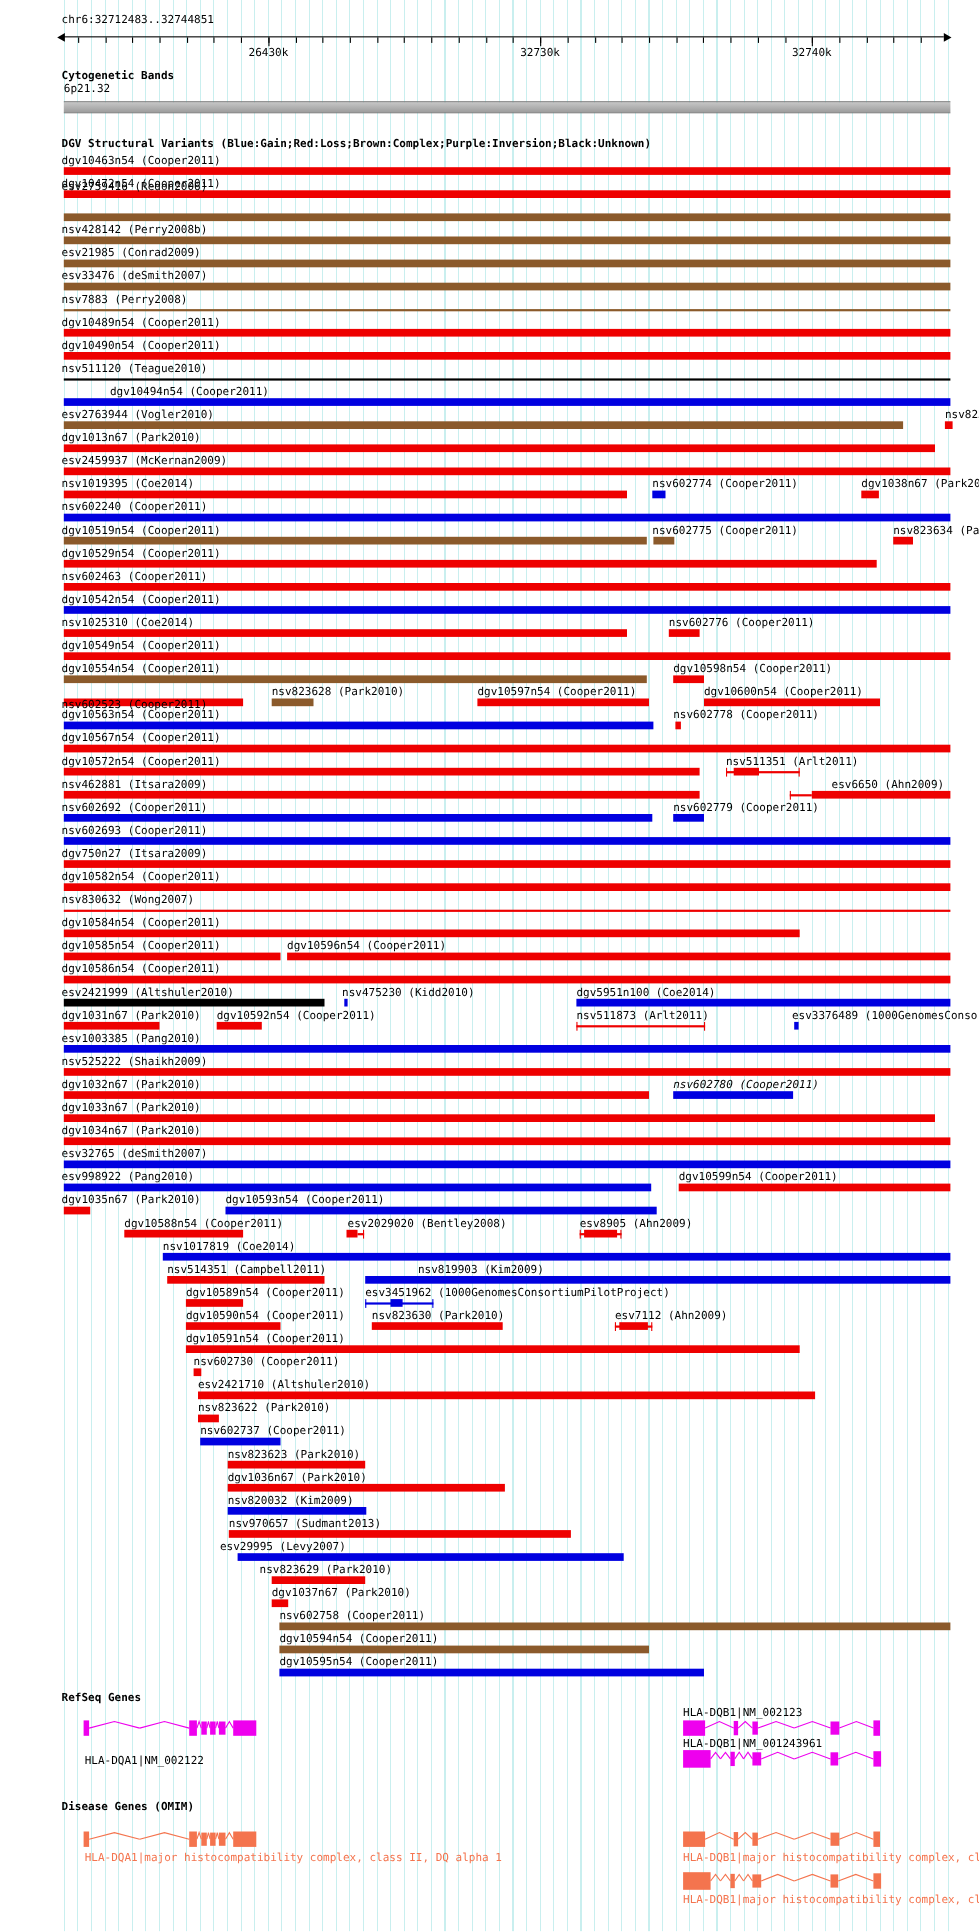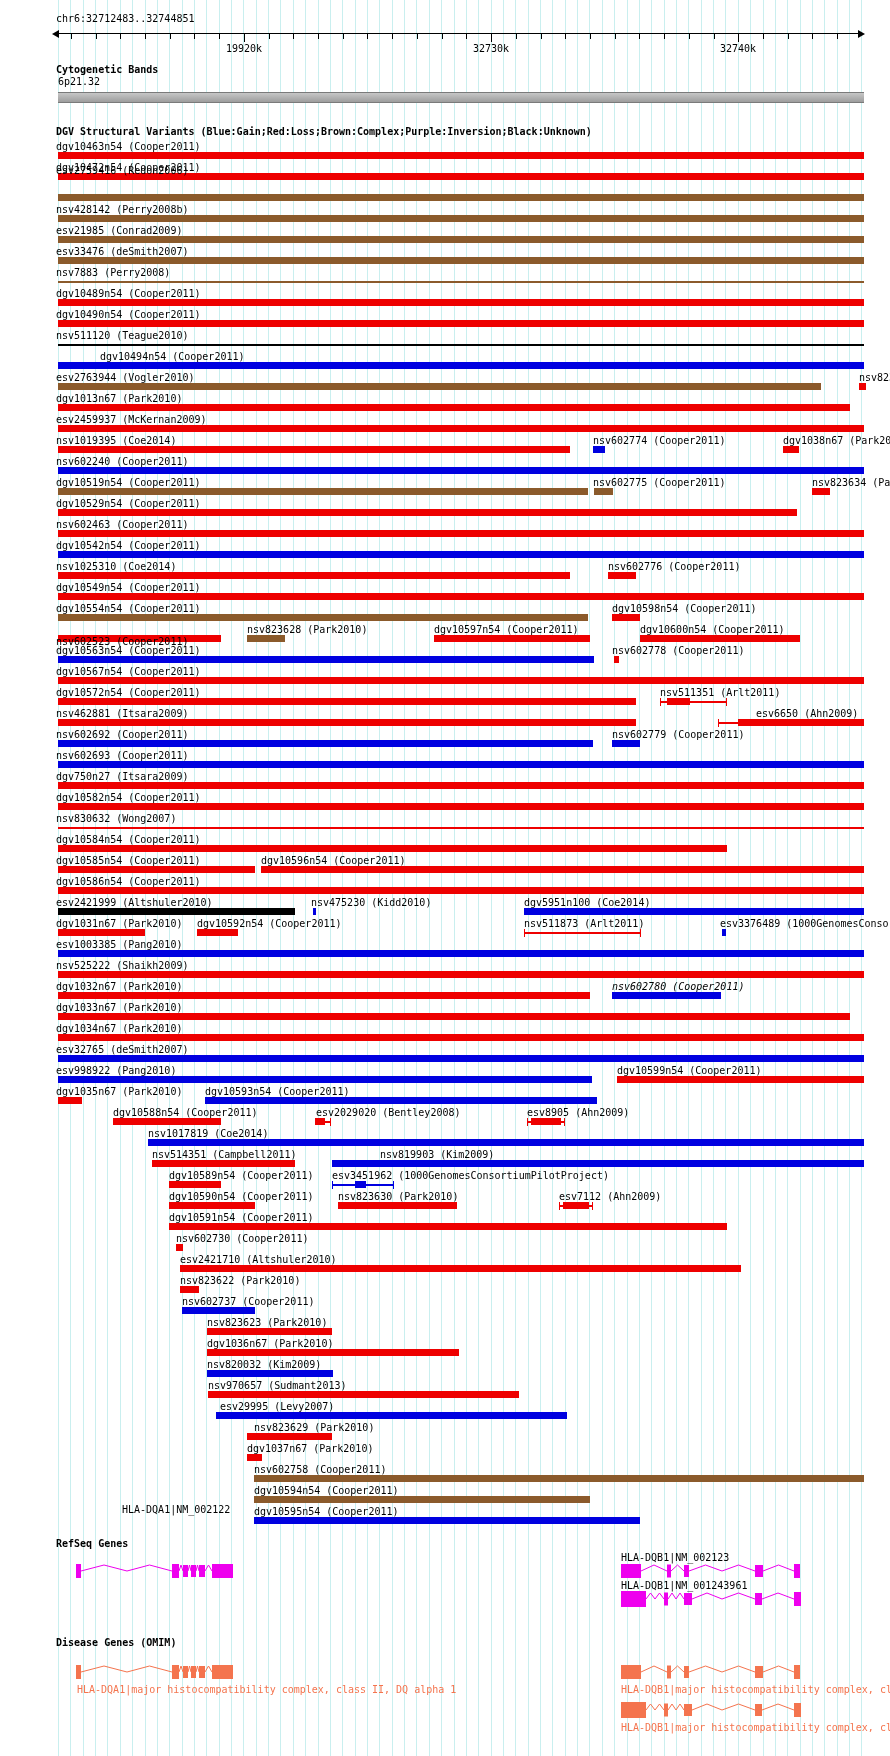--- a/index.html
+++ b/index.html
@@ -64,21 +64,21 @@
         <div class="tick" style="left: 639.4px; top: 34px; height: 5px;"></div>
         <div class="tick" style="left: 664.1px; top: 34px; height: 5px;"></div>
         <div class="tick" style="left: 688.8px; top: 34px; height: 5px;"></div>
         <div class="tick" style="left: 713.5px; top: 34px; height: 5px;"></div>
         <div class="tick" style="left: 738.2px; top: 34px; height: 5px;"></div>
         <div class="tick" style="left: 763px; top: 34px; height: 5px;"></div>
         <div class="tick" style="left: 787.7px; top: 34px; height: 5px;"></div>
         <div class="tick" style="left: 812.4px; top: 34px; height: 5px;"></div>
         <div class="tick" style="left: 837.1px; top: 34px; height: 5px;"></div>
         <div class="tick" style="left: 244px; top: 34px; height: 8px;"></div>
-        <div class="tick-label" style="left: 244px; top: 43px;">19920k</div>
+        <div class="tick-label" style="left: 244px; top: 43px;">26430k</div>
         <div class="tick" style="left: 491px; top: 34px; height: 8px;"></div>
         <div class="tick-label" style="left: 491px; top: 43px;">32730k</div>
         <div class="tick" style="left: 738px; top: 34px; height: 8px;"></div>
         <div class="tick-label" style="left: 738px; top: 43px;">32740k</div>
       </div>
   </div>
 
   <div class="abs hdr" style="left:56px;top:64px;">Cytogenetic Bands</div>
   <div class="abs" style="left:58px;top:76px;">6p21.32</div>
   <div id="cyto-bar"></div>
@@ -395,25 +395,25 @@
       </div>
       <div class="">
         <div class="vlabel" style="left: 207px; top: 1359px;">nsv820032 (Kim2009)</div>
         <div class="vbar" style="left: 207px; top: 1370px; width: 126px; background: rgb(0, 0, 224);"></div>
       </div>
       <div class="">
         <div class="vlabel" style="left: 208px; top: 1380px;">nsv970657 (Sudmant2013)</div>
         <div class="vbar" style="left: 208px; top: 1391px; width: 311px; background: rgb(238, 0, 0);"></div>
       </div>
       <div class="">
-        <div class="vlabel" style="left: 220px; top: 1401px;">esv29995 (Levy2007)</div>
+        <div class="vlabel" style="left: 200px; top: 1401px;">esv29995 (Levy2007)</div>
         <div class="vbar" style="left: 216px; top: 1412px; width: 351px; background: rgb(0, 0, 224);"></div>
       </div>
       <div class="">
-        <div class="vlabel" style="left: 254px; top: 1422px;">nsv823629 (Park2010)</div>
+        <div class="vlabel" style="left: 236px; top: 1422px;">nsv823629 (Park2010)</div>
         <div class="vbar" style="left: 247px; top: 1433px; width: 85px; background: rgb(238, 0, 0);"></div>
       </div>
       <div class="">
         <div class="vlabel" style="left: 247px; top: 1443px;">dgv1037n67 (Park2010)</div>
         <div class="vbar" style="left: 247px; top: 1454px; width: 15px; background: rgb(238, 0, 0);"></div>
       </div>
       <div class="">
         <div class="vlabel" style="left: 254px; top: 1464px;">nsv602758 (Cooper2011)</div>
         <div class="vbar" style="left: 254px; top: 1475px; width: 610px; background: rgb(139, 90, 43);"></div>
       </div>
@@ -422,21 +422,21 @@
         <div class="vbar" style="left: 254px; top: 1496px; width: 336px; background: rgb(139, 90, 43);"></div>
       </div>
       <div class="">
         <div class="vlabel" style="left: 254px; top: 1506px;">dgv10595n54 (Cooper2011)</div>
         <div class="vbar" style="left: 254px; top: 1517px; width: 386px; background: rgb(0, 0, 224);"></div>
       </div>
     </div>
 
   <div class="abs hdr" style="left:56px;top:1538px;">RefSeq Genes</div>
   <div id="refseq-genes">
-      <div class="glabel" style="left: 77px; top: 1504px; color: rgb(0, 0, 0); margin-left: 45px;">HLA-DQA1|NM_002122</div>
+      <div class="glabel" style="left: 77px; top: 1596px; color: rgb(0, 0, 0);">HLA-DQA1|NM_002122</div>
       <svg class="gene" viewBox="0 0 890 20" style="top: 1561px;">
         <polyline points="81,10 104,4 127,10" fill="none" stroke="#ee00ee" stroke-width="1"></polyline>
         <polyline points="127,10 149.5,4 172,10" fill="none" stroke="#ee00ee" stroke-width="1"></polyline>
         <polyline points="179,10 181,4 183,10" fill="none" stroke="#ee00ee" stroke-width="1"></polyline>
         <polyline points="188,10 189.5,4 191,10" fill="none" stroke="#ee00ee" stroke-width="1"></polyline>
         <polyline points="196,10 197.5,4 199,10" fill="none" stroke="#ee00ee" stroke-width="1"></polyline>
         <polyline points="205,10 208.5,4 212,10" fill="none" stroke="#ee00ee" stroke-width="1"></polyline>
         <rect x="76" width="5" y="3" height="14" fill="#ee00ee"></rect>
         <rect x="172" width="7" y="3" height="14" fill="#ee00ee"></rect>
         <rect x="183" width="5" y="4" height="12" fill="#ee00ee"></rect>

